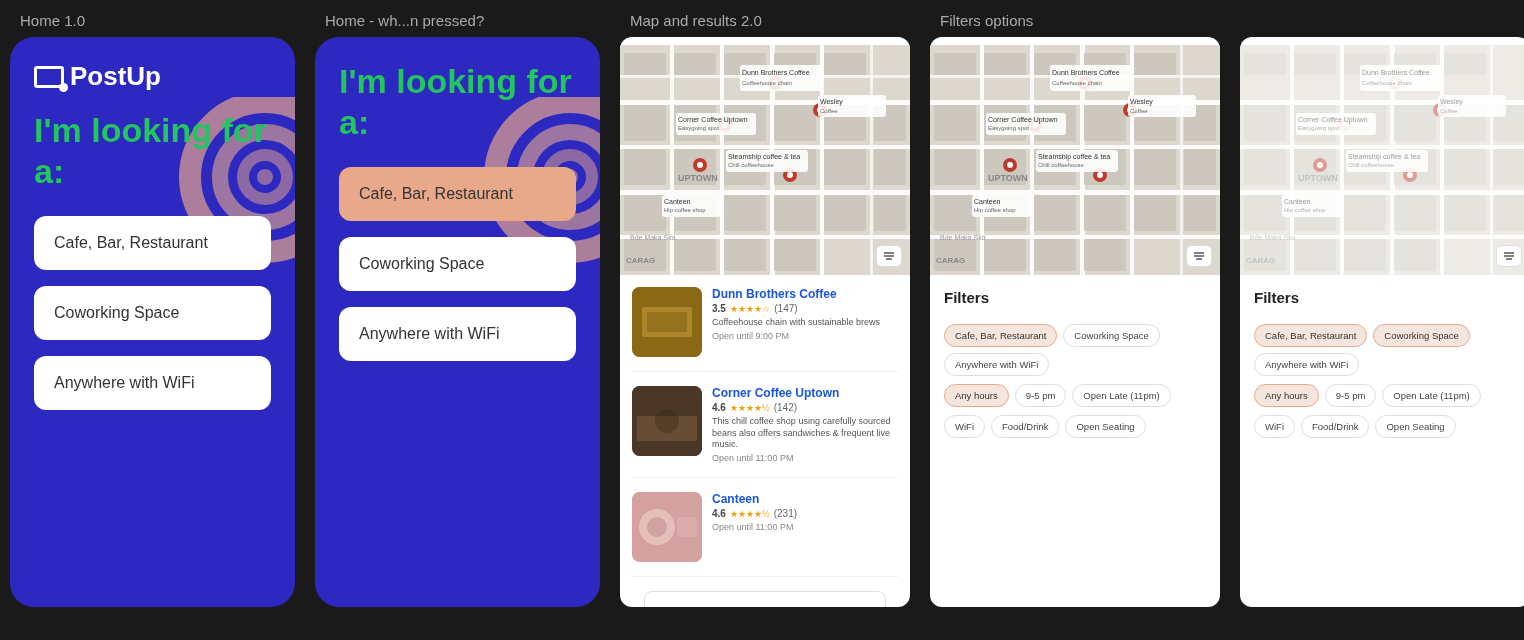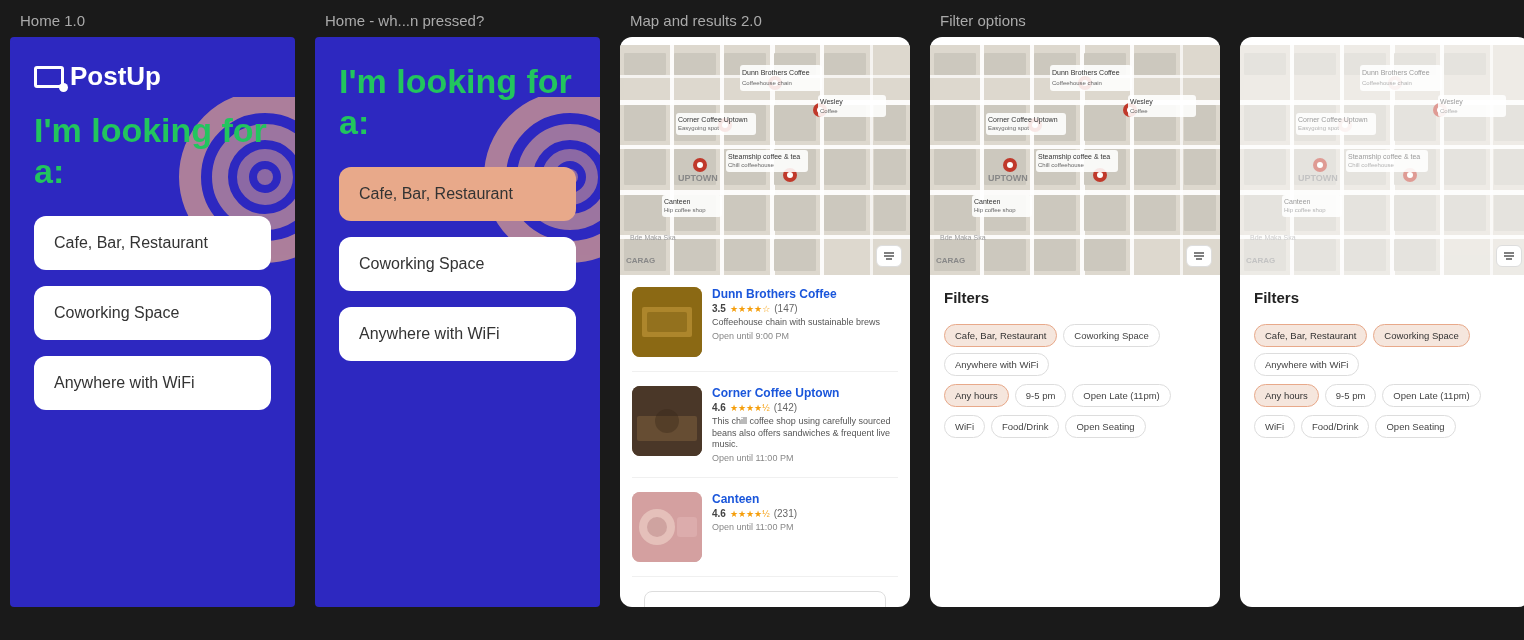--- a/index.html
+++ b/index.html
@@ -31,21 +31,21 @@
       display: flex;
       gap: 0;
       padding: 0 10px;
       flex: 1;
       align-items: flex-start;
     }
 
     
     .screen {
       background: #3730c8;
-      border-radius: 4px;
+      border-radius: 24px;
       overflow: hidden;
       position: relative;
       flex-shrink: 0;
     }
 
     .screen-1 {
       width: 285px;
       height: 570px;
       background: #2d28c0;
     }
@@ -309,21 +309,21 @@
     }
 
   </style>
 </head>
 <body>
 
 <div class="screen-labels" style="display:flex; width:1352px;">
   <div class="screen-label" style="width:305px;">Home 1.0</div>
   <div class="screen-label" style="width:305px;">Home - wh...n pressed?</div>
   <div class="screen-label" style="width:310px;">Map and results 2.0</div>
-  <div class="screen-label" style="width:310px;">Filter options</div>
+  <div class="screen-label" style="width:310px;">Filters options</div>
 </div>
 
 <div class="screens-container">
 
   <div class="screen screen-1">
     <div class="screen-1-inner">
 
       <div class="circle-decoration">
         <svg width="160" height="200" viewBox="0 0 160 200">
           <circle cx="100" cy="80" r="75" fill="none" stroke="#e8a98a" stroke-width="22" opacity="0.8"></circle>

